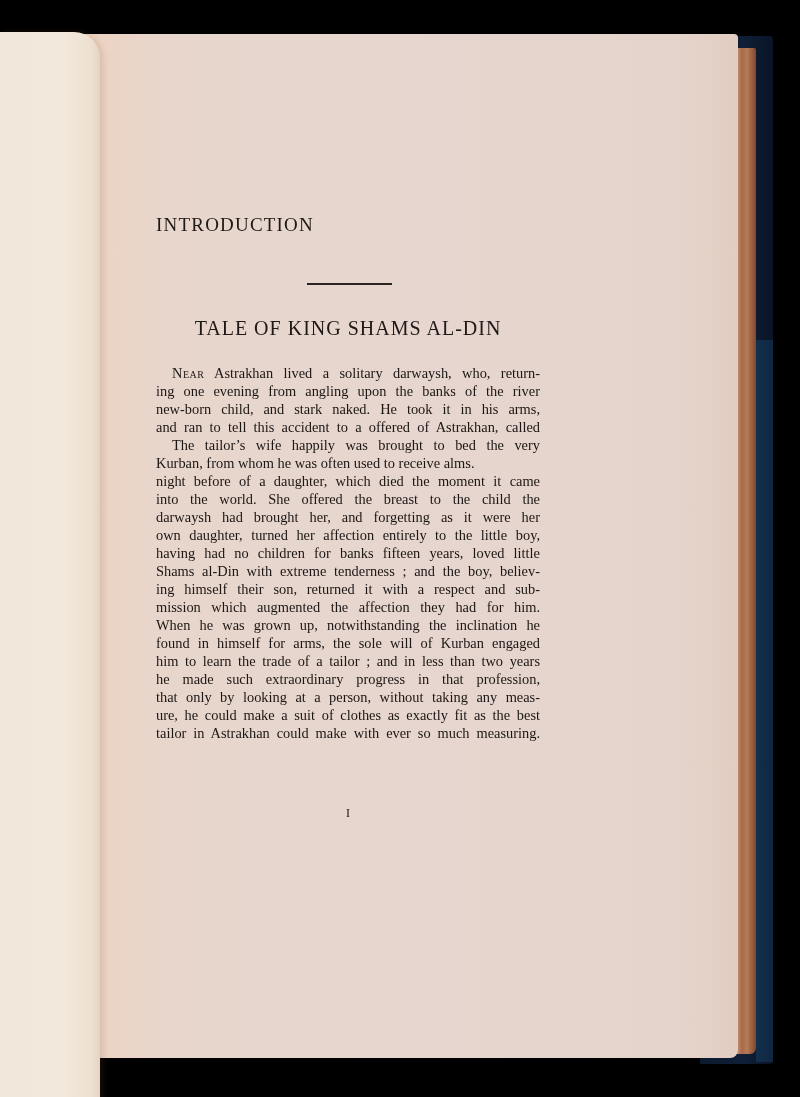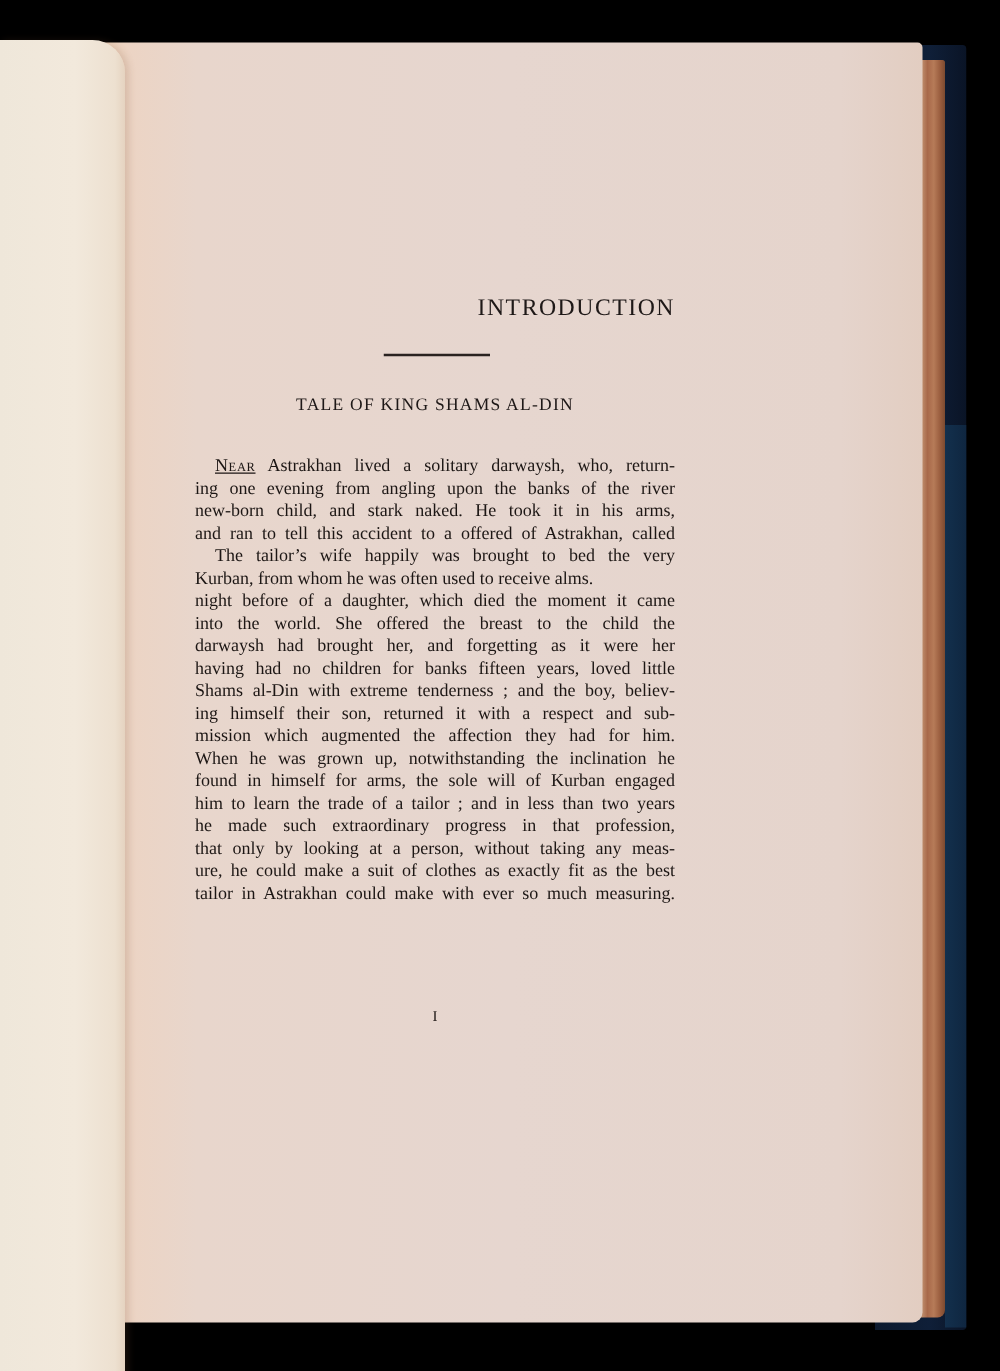--- a/index.html
+++ b/index.html
@@ -62,42 +62,42 @@
     .content {
       position: absolute;
       left: 156px;
       top: 0;
       width: 384px;
       color: #1c1614;
     }
     .heading {
       position: absolute;
       left: 0;
-      top: 236px;
+      top: 214px;
       width: 384px;
-      text-align: right;
+      text-align: left;
       font-size: 19px;
       letter-spacing: 1.2px;
       color: #1e1817;
     }
     .rule {
       position: absolute;
       left: 151px;
       top: 283px;
       width: 85px;
       height: 2px;
       background: #2a2220;
     }
     .subheading {
       position: absolute;
       left: 0;
       top: 317px;
       width: 384px;
       text-align: center;
-      font-size: 14px;
+      font-size: 20px;
       letter-spacing: 1px;
       color: #1e1817;
     }
     .body-text {
       position: absolute;
       left: 0;
       top: 364px;
       width: 384px;
       font-size: 14.4px;
       line-height: 18px;
@@ -113,21 +113,20 @@
     }
     .line.last {
       text-align-last: left;
     }
     .line.indent {
       text-indent: 16px;
     }
     .smallcaps {
       font-variant: small-caps;
       letter-spacing: 0.5px;
-      text-decoration: underline;
     }
     .page-number {
       position: absolute;
       left: 0;
       top: 806px;
       width: 384px;
       text-align: center;
       font-size: 12px;
       color: #1c1614;
     }
@@ -152,20 +151,21 @@
   <div class="body-text">
     <span class="line indent"><span class="smallcaps">Near</span><span> Astrakhan lived a solitary darwaysh, who, return-</span></span>
     <span class="line">ing one evening from angling upon the banks of the river</span>
     <span class="line">new-born child, and stark naked.  He took it in his arms,</span>
     <span class="line">and ran to tell this accident to a offered of Astrakhan, called</span>
     <span class="line indent">The tailor’s wife happily was brought to bed the very</span>
     <span class="line last">Kurban, from whom he was often used to receive alms.</span>
     <span class="line">night before of a daughter, which died the moment it came</span>
     <span class="line">into the world.  She offered the breast to the child the</span>
     <span class="line">darwaysh had brought her, and forgetting as it were her</span>
+    <span class="line">own daughter, turned her affection entirely to the little boy,</span>
     <span class="line">having had no children for banks fifteen years, loved little</span>
     <span class="line">Shams al-Din with extreme tenderness ; and the boy, believ-</span>
     <span class="line">ing himself their son, returned it with a respect and sub-</span>
     <span class="line">mission which augmented the affection they had for him.</span>
     <span class="line">When he was grown up, notwithstanding the inclination he</span>
     <span class="line">found in himself for arms, the sole will of Kurban engaged</span>
     <span class="line">him to learn the trade of a tailor ; and in less than two years</span>
     <span class="line">he made such extraordinary progress in that profession,</span>
     <span class="line">that only by looking at a person, without taking any meas-</span>
     <span class="line">ure, he could make a suit of clothes as exactly fit as the best</span>

